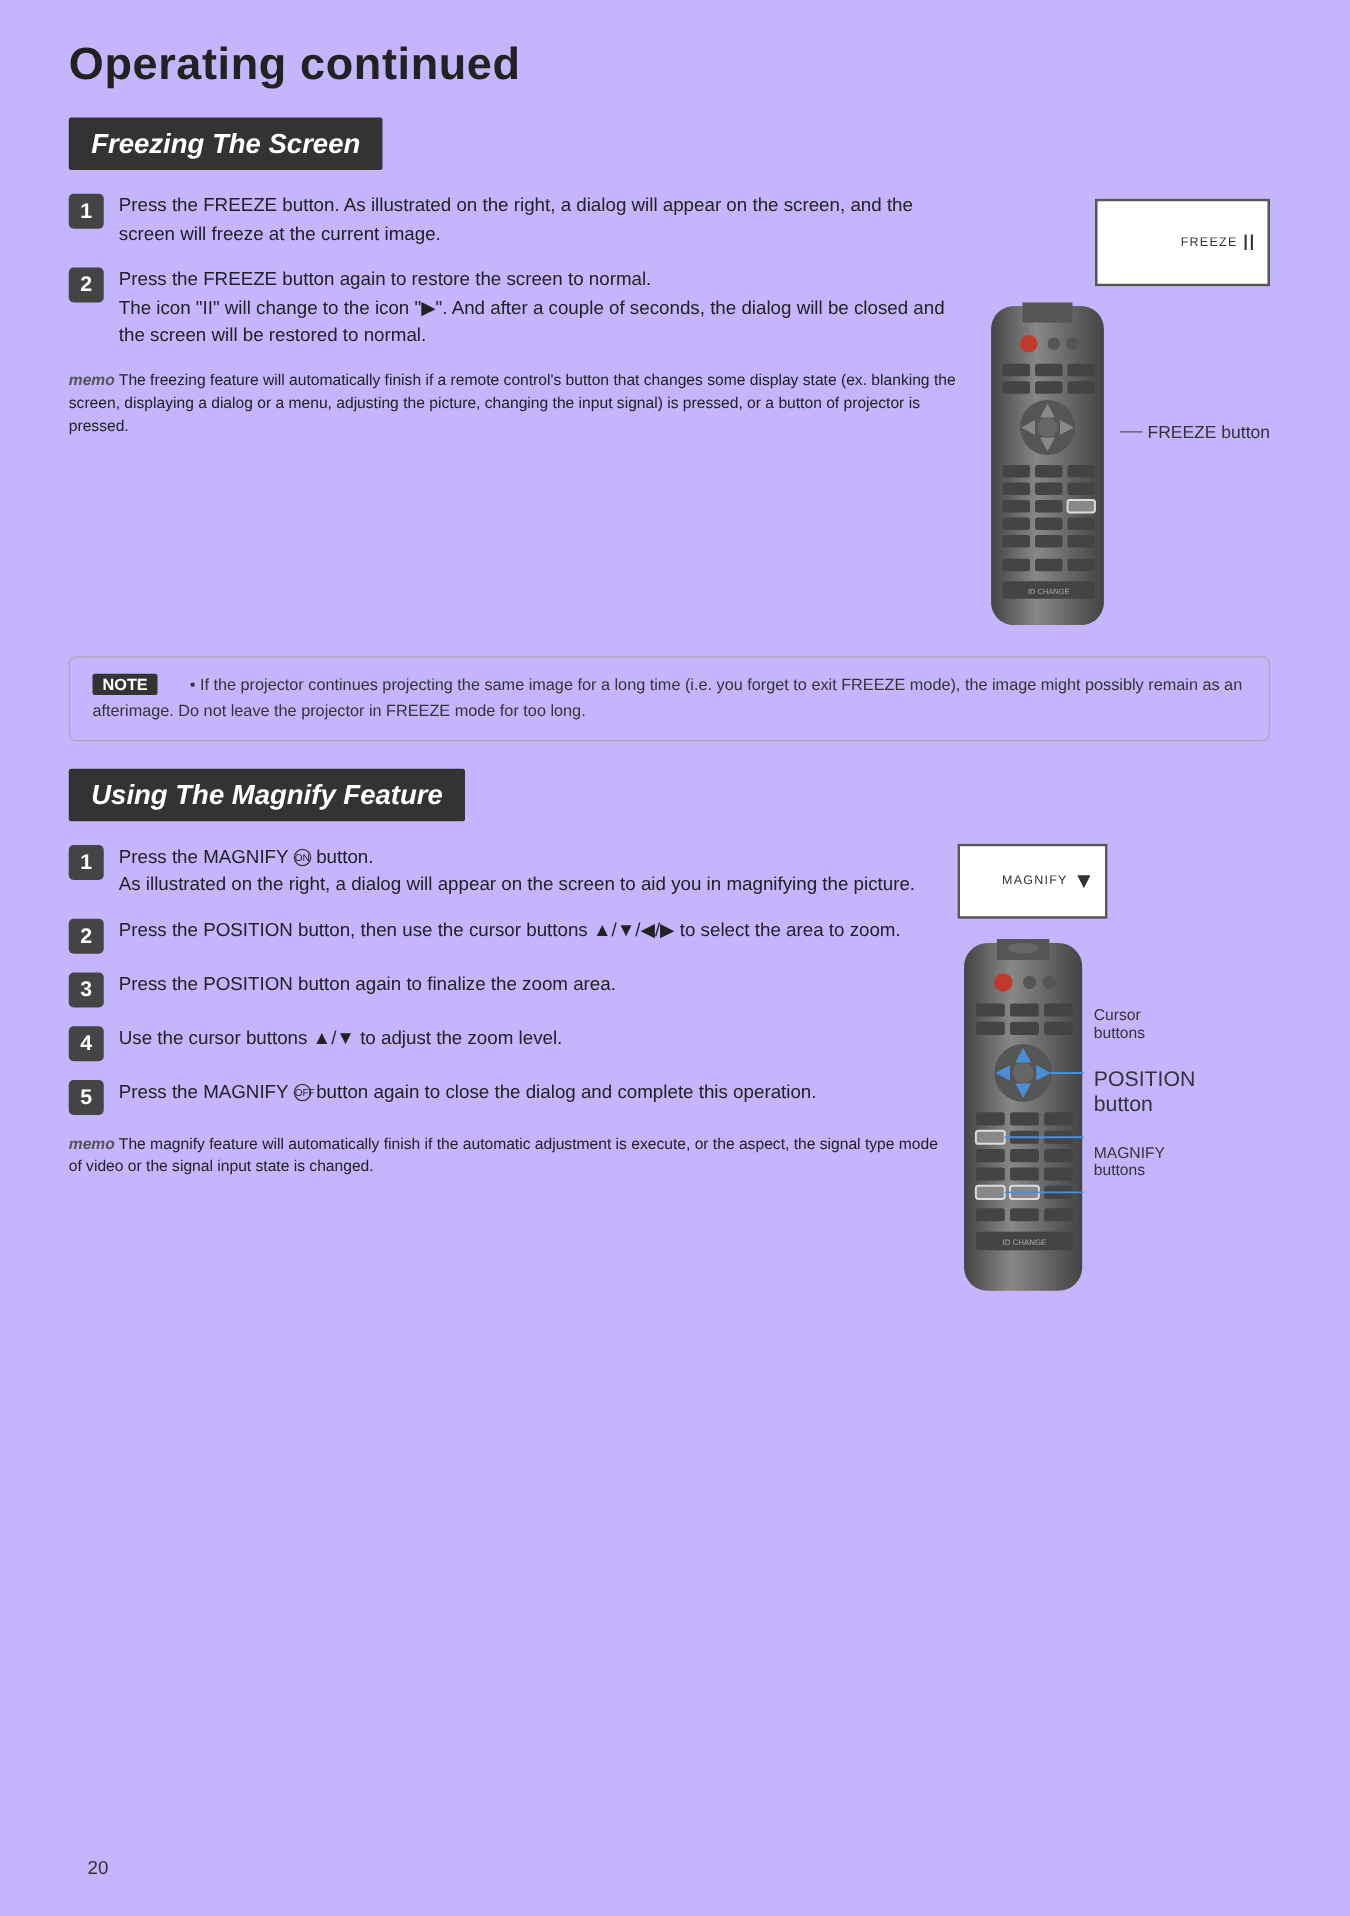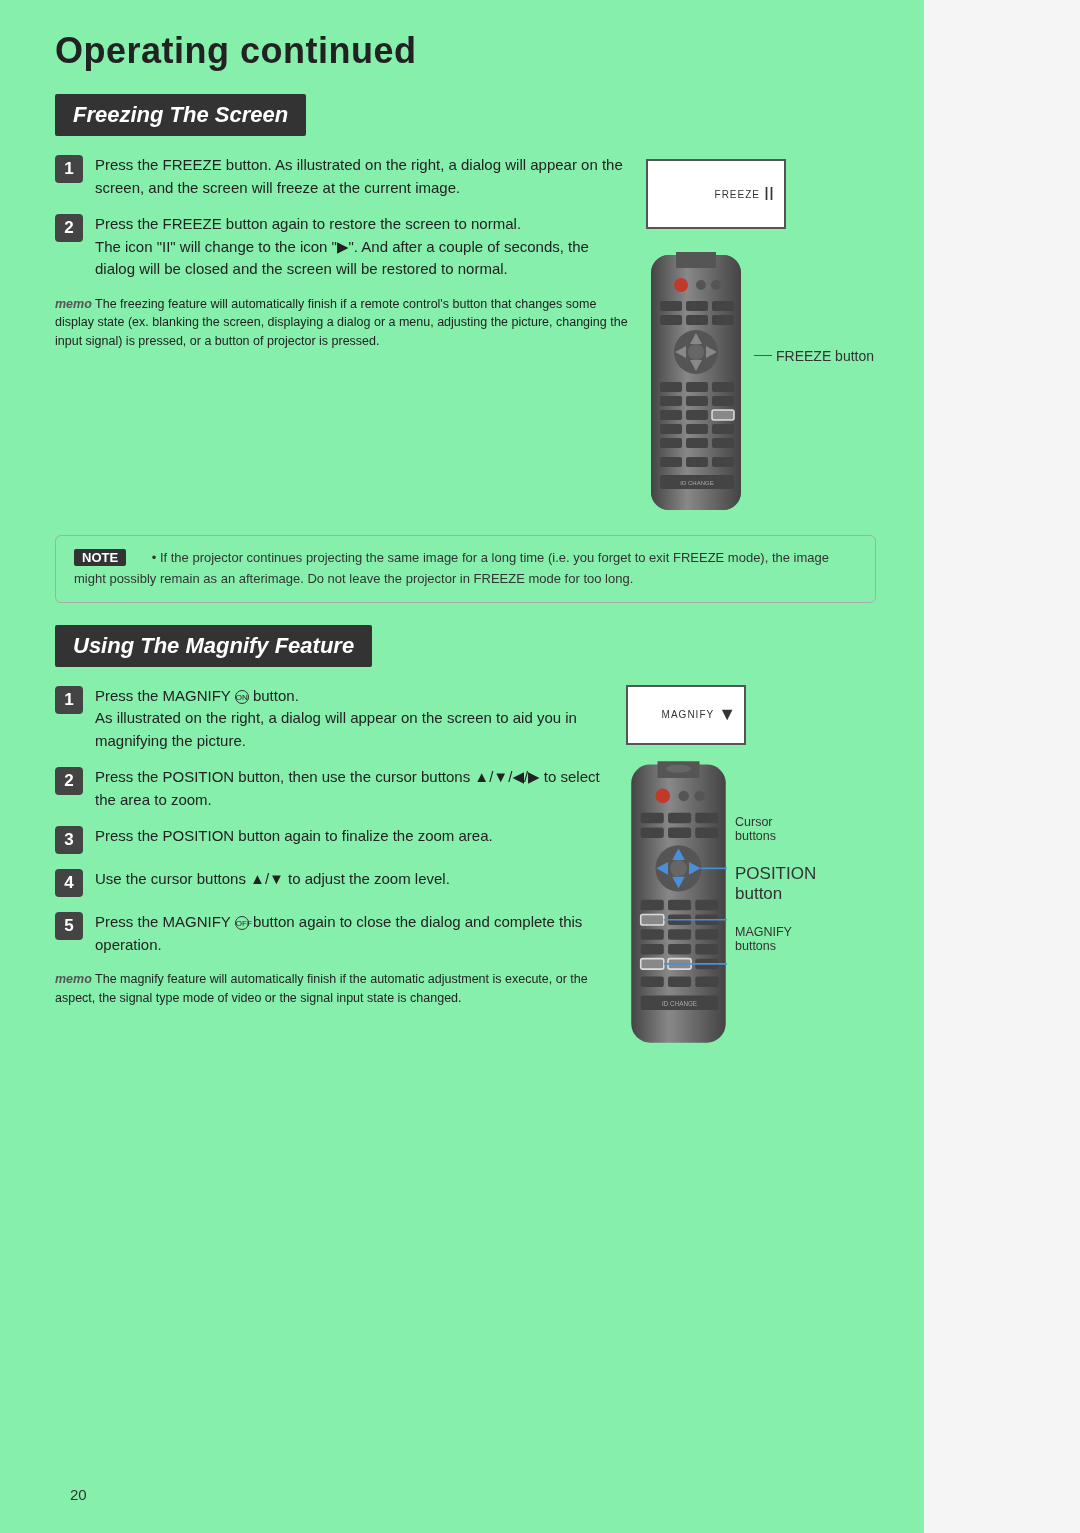--- a/index.html
+++ b/index.html
@@ -7,24 +7,24 @@
       width: 1080px;
       min-height: 1533px;
       background: #f5f5f5;
       font-family: Arial, Helvetica, sans-serif;
       font-size: 15px;
       color: #222;
       padding: 0;
     }
 
     .page {
-      width: 924px;
+      width: 1080px;
       min-height: 1533px;
-      background: #86efac;
-      padding: 30px 48px 40px 55px;
+      background: #c4b5fd;
+      padding: 30px 64px 40px 55px;
       position: relative;
     }
 
     
     .page-title {
       font-size: 36px;
       font-weight: bold;
       color: #222;
       margin-bottom: 22px;
       letter-spacing: 0.5px;
@@ -47,22 +47,21 @@
     .steps-area {
       display: flex;
       flex-direction: row;
       gap: 0;
     }
 
     .steps-right {
       width: 230px;
       display: flex;
       flex-direction: column;
-      align-items: flex-start;
-      gap: 10px;
+      align-items: flex-end;
       padding-top: 5px;
     }
 
     .step-row {
       display: flex;
       flex-direction: row;
       align-items: flex-start;
       margin-bottom: 14px;
       gap: 12px;
     }

